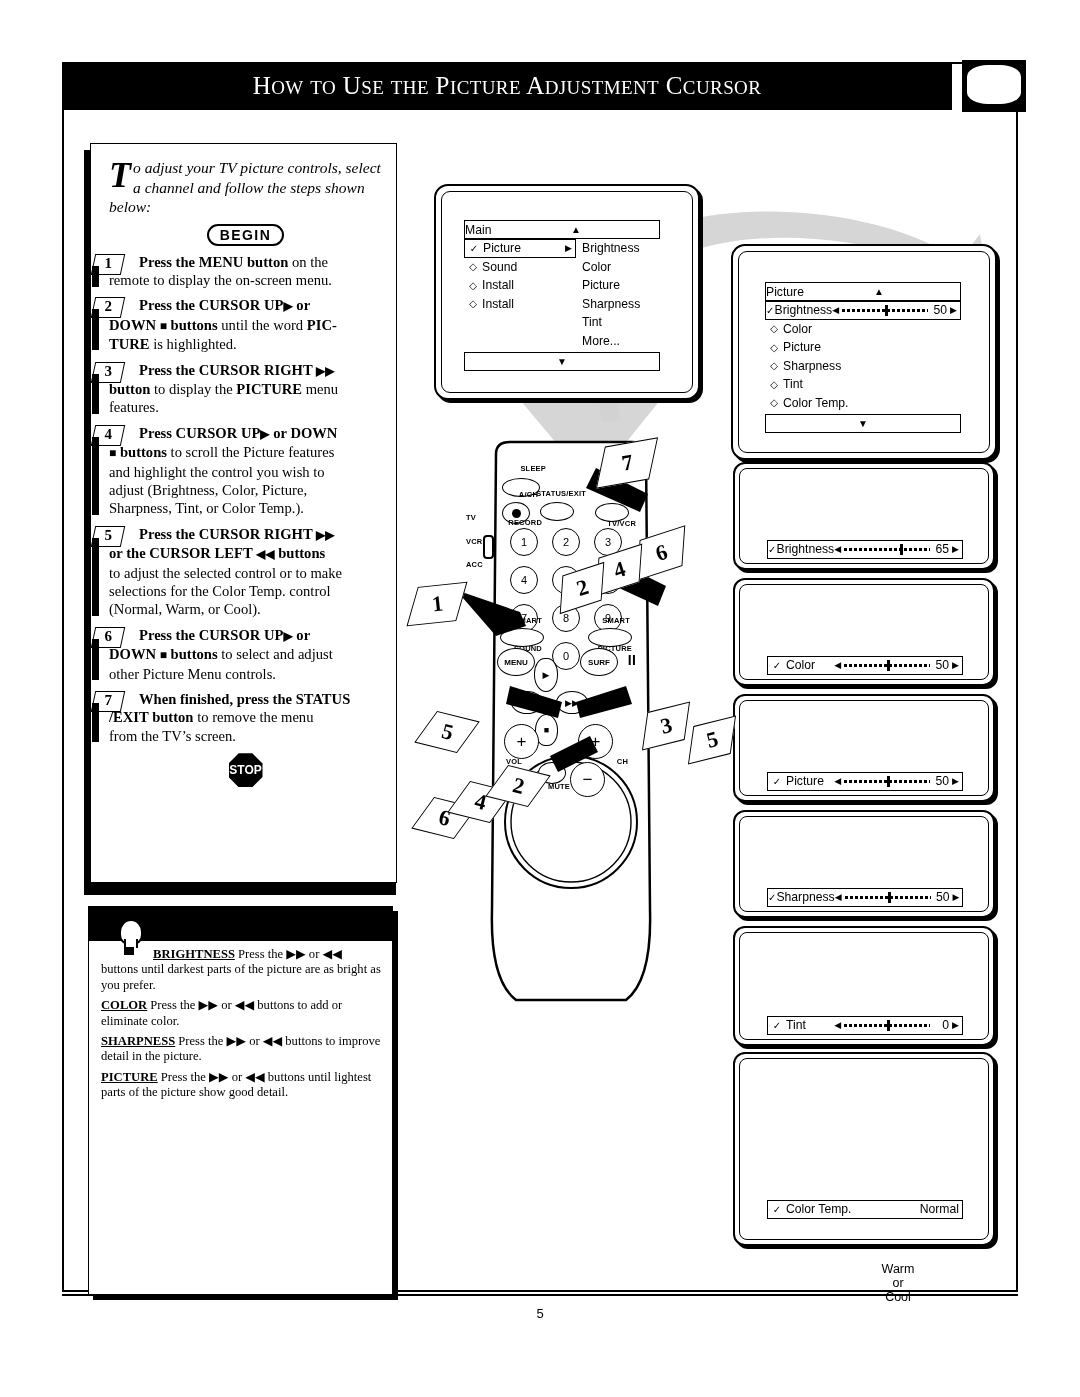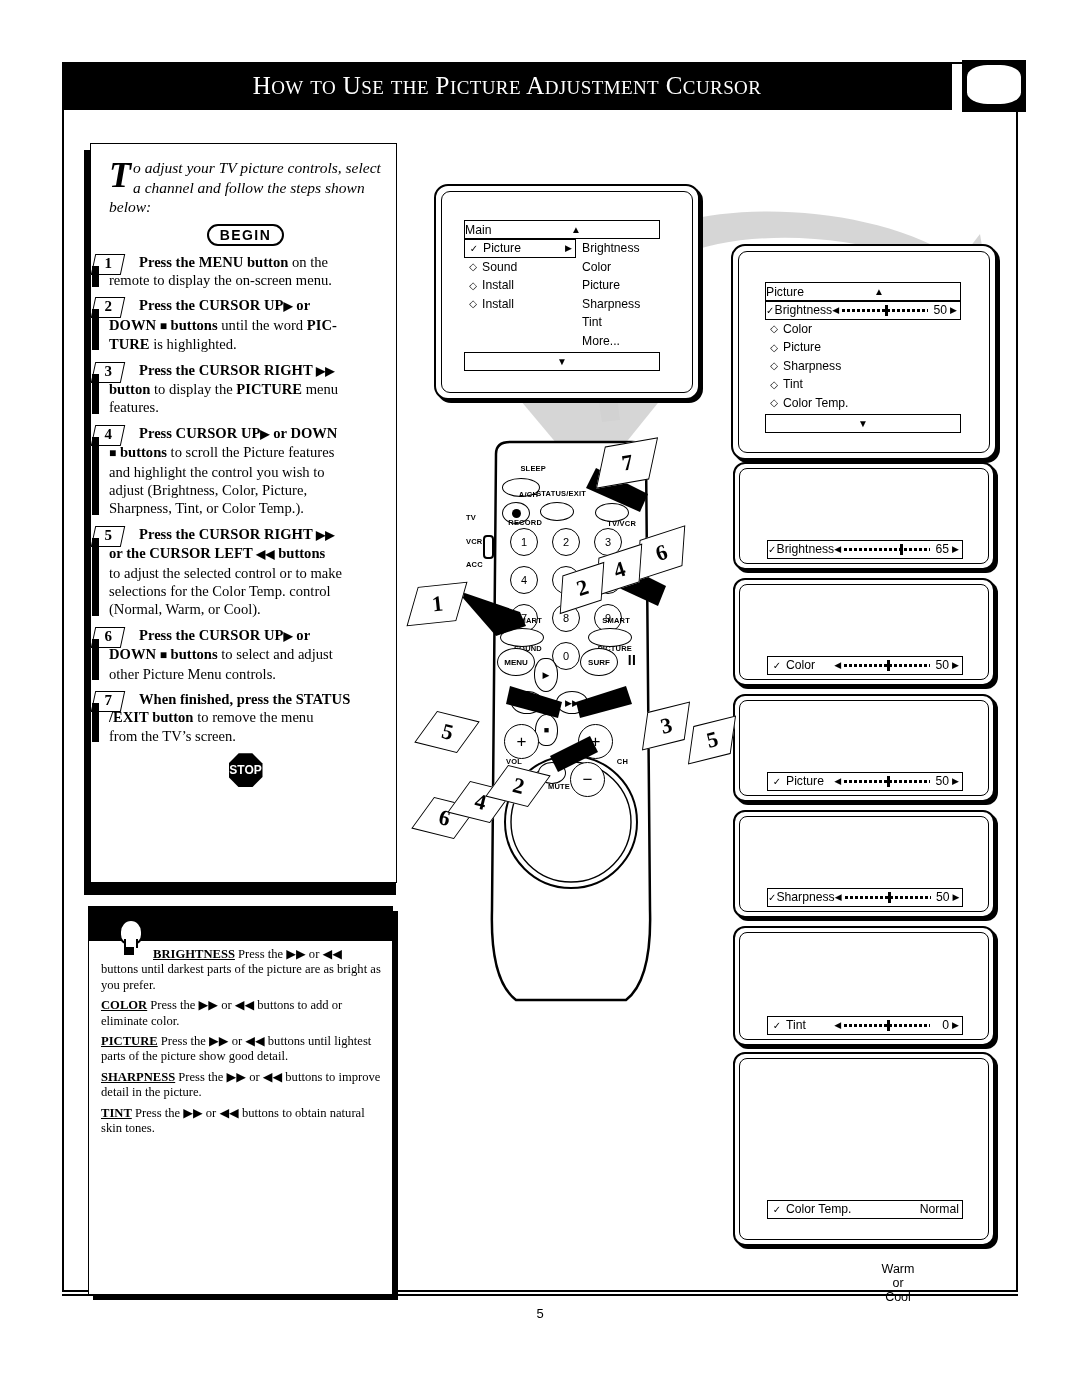--- a/index.html
+++ b/index.html
@@ -224,23 +224,22 @@
       <div class="ray" style="left:1px;top:19px;width:9px;height:2px;"></div>
       <div class="ray" style="left:35px;top:19px;width:9px;height:2px;"></div>
       <div class="glass"></div>
         <div class="neck"></div>
         <div class="base"></div>
     </div>
   </div>
   <div class="sh-body" id="sh-body">
       <p class="sh-p first"><u>BRIGHTNESS</u><span> Press the ▶▶ or ◀◀ buttons until darkest parts of the picture are as bright as you prefer.</span></p>
       <p class="sh-p"><u>COLOR</u><span> Press the ▶▶ or ◀◀ buttons to add or eliminate color.</span></p>
+      <p class="sh-p"><u>SHARPNESS</u><span> Press the ▶▶ or ◀◀ buttons to improve detail in the picture.</span></p>
       <p class="sh-p"><u>PICTURE</u><span> Press the ▶▶ or ◀◀ buttons until lightest parts of the picture show good detail.</span></p>
-      <p class="sh-p"><u>SHARPNESS</u><span> Press the ▶▶ or ◀◀ buttons to improve detail in the picture.</span></p>
-      <p class="sh-p"><u>TINT</u><span> Press the ▶▶ or ◀◀ buttons to obtain natural skin tones.</span></p>
     </div>
 </div>
 
 <svg class="swoosh" style="left:560px;top:190px;width:470px;height:320px;" viewBox="0 0 470 320">
   <path d="M 60 60 C 120 8, 300 6, 400 70 L 420 44 L 430 104 L 372 110 L 390 86
            C 296 34, 140 36, 86 86 Z" fill="#cfcfcf" opacity="0.85"></path>
   <path d="M 86 86 C 60 112, 52 170, 60 230 L 42 232 C 30 164, 40 106, 68 74 Z" fill="#dedede" opacity="0.9"></path>
 </svg>
 <svg class="swoosh" style="left:470px;top:380px;width:230px;height:120px;" viewBox="0 0 230 120">
   <path d="M 40 8 L 200 8 L 150 70 L 92 70 Z" fill="#cfcfcf" opacity="0.85"></path>

